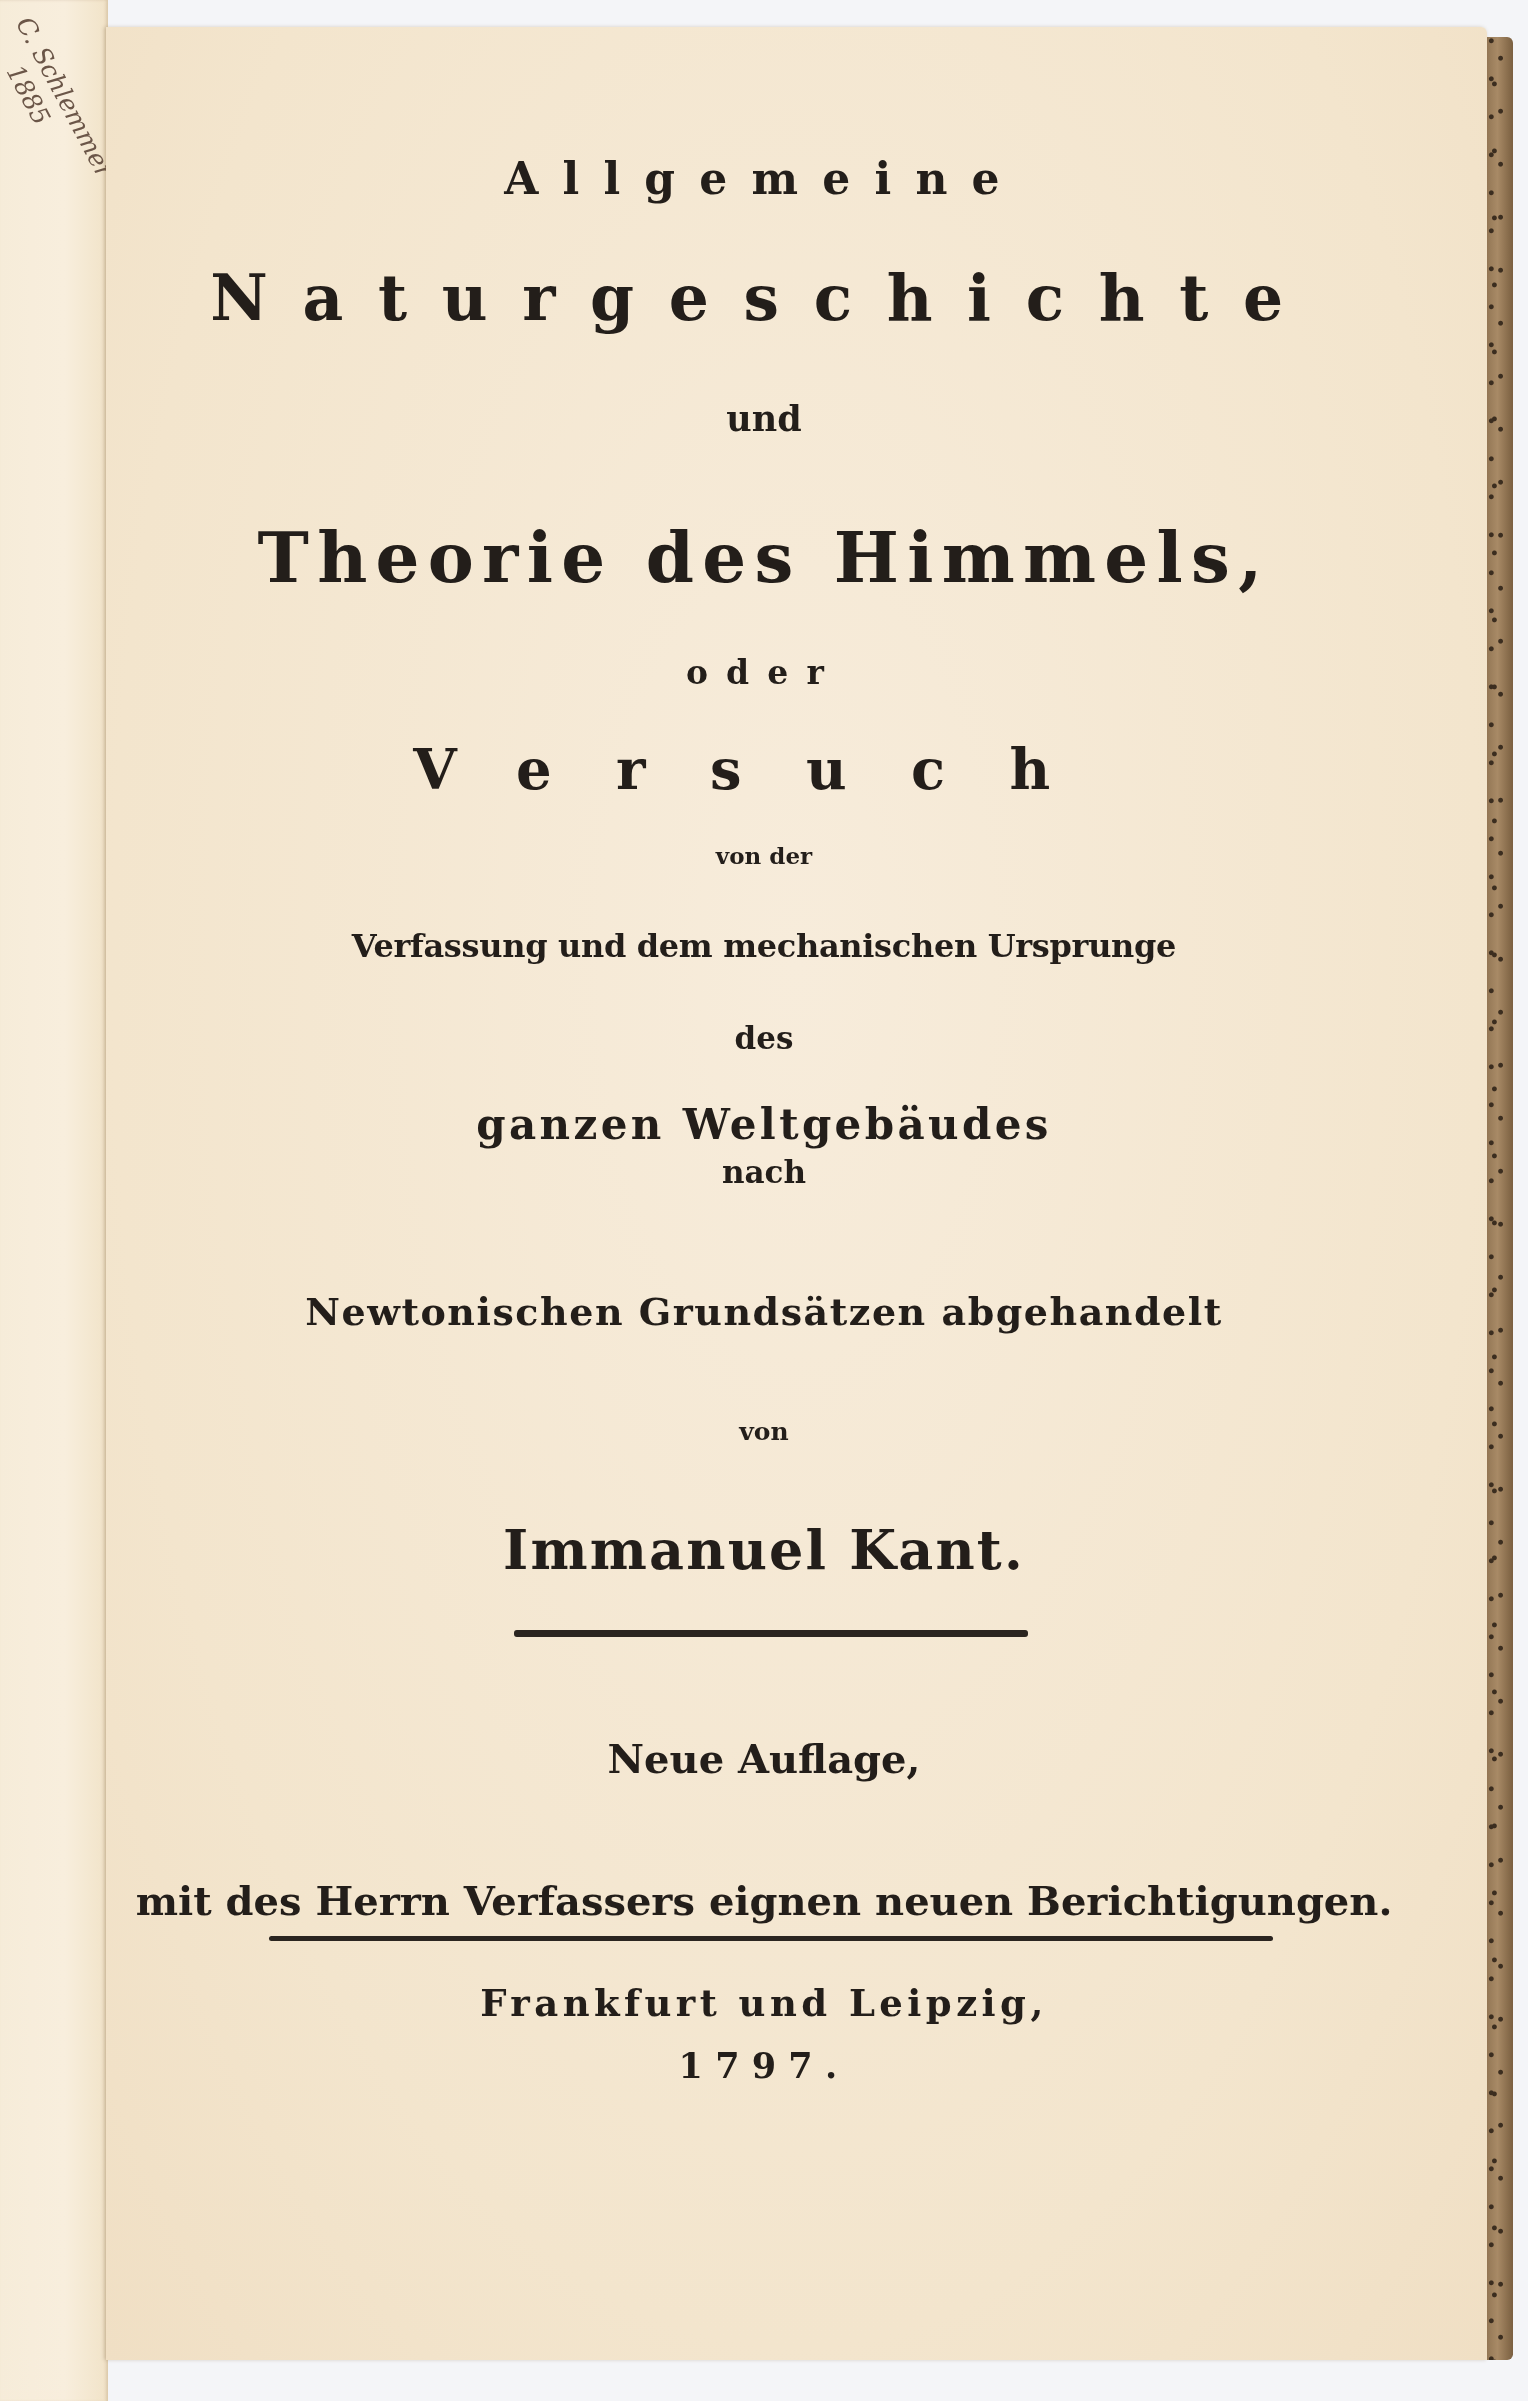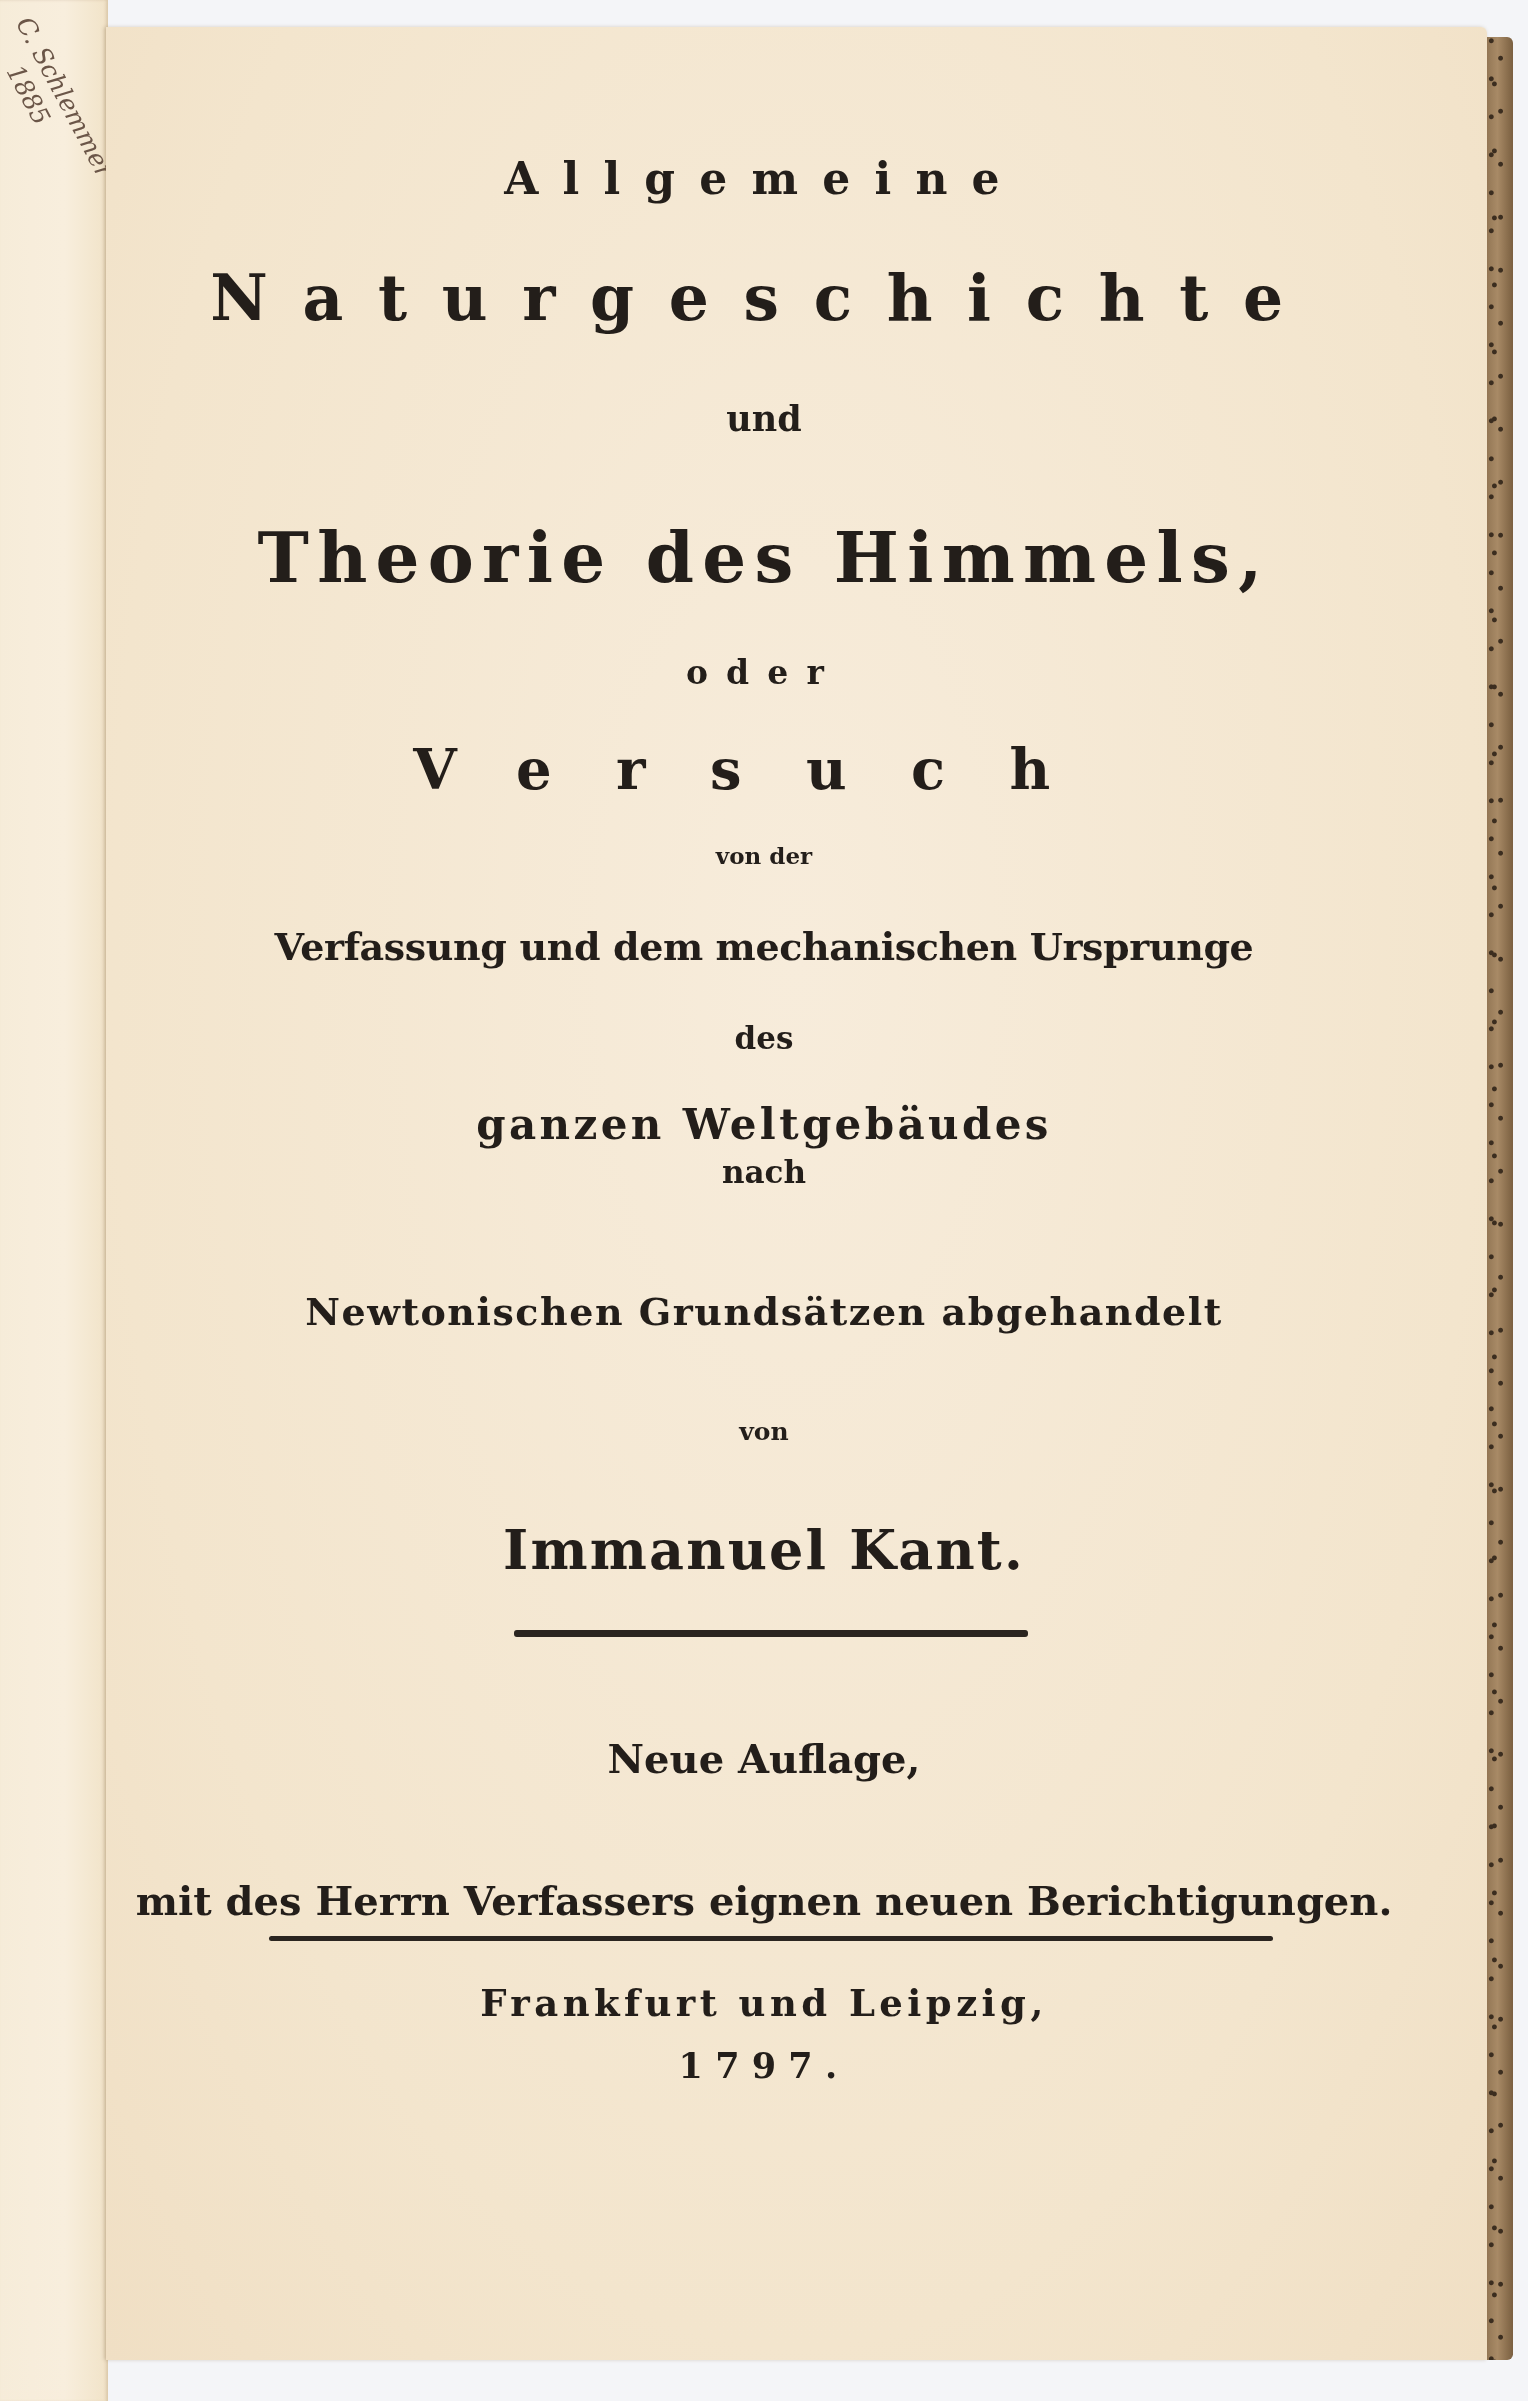--- a/index.html
+++ b/index.html
@@ -101,21 +101,21 @@
 
 <div class="page"></div>
 
 <div class="line wide" style="top:178px; font-size:44px;">Allgemeine</div>
 <div class="line wide" style="top:298px; font-size:63px;">Naturgeschichte</div>
 <div class="line" style="top:418px; font-size:35px;">und</div>
 <div class="line mid" style="top:557px; font-size:69px; letter-spacing:0.12em;">Theorie des Himmels,</div>
 <div class="line wide" style="top:672px; font-size:33px;">oder</div>
 <div class="line" style="top:769px; font-size:56px; letter-spacing:1.15em;">Versuch</div>
 <div class="line" style="top:855px; font-size:23px;">von der</div>
-<div class="line" style="top:946px; font-size:38px; letter-spacing:-0.01em;">Verfassung und dem mechanischen Ursprunge</div>
+<div class="line" style="top:946px; font-size:32px; letter-spacing:-0.01em;">Verfassung und dem mechanischen Ursprunge</div>
 <div class="line" style="top:1038px; font-size:31px;">des</div>
 <div class="line" style="top:1124px; font-size:42px; letter-spacing:0.08em;">ganzen Weltgebäudes</div>
 <div class="line" style="top:1172px; font-size:31px;">nach</div>
 <div class="line" style="top:1311px; font-size:38px; letter-spacing:0.04em;">Newtonischen Grundsätzen abgehandelt</div>
 <div class="line" style="top:1431px; font-size:25px;">von</div>
 <div class="line" style="top:1518px; font-size:54px; letter-spacing:0.04em;margin-top:32px;">Immanuel Kant.</div>
 
 <div class="rule" style="left:514px; top:1630px; width:514px; height:6.7px;"></div>
 
 <div class="line" style="top:1758px; font-size:40px;">Neue Auflage,</div>

